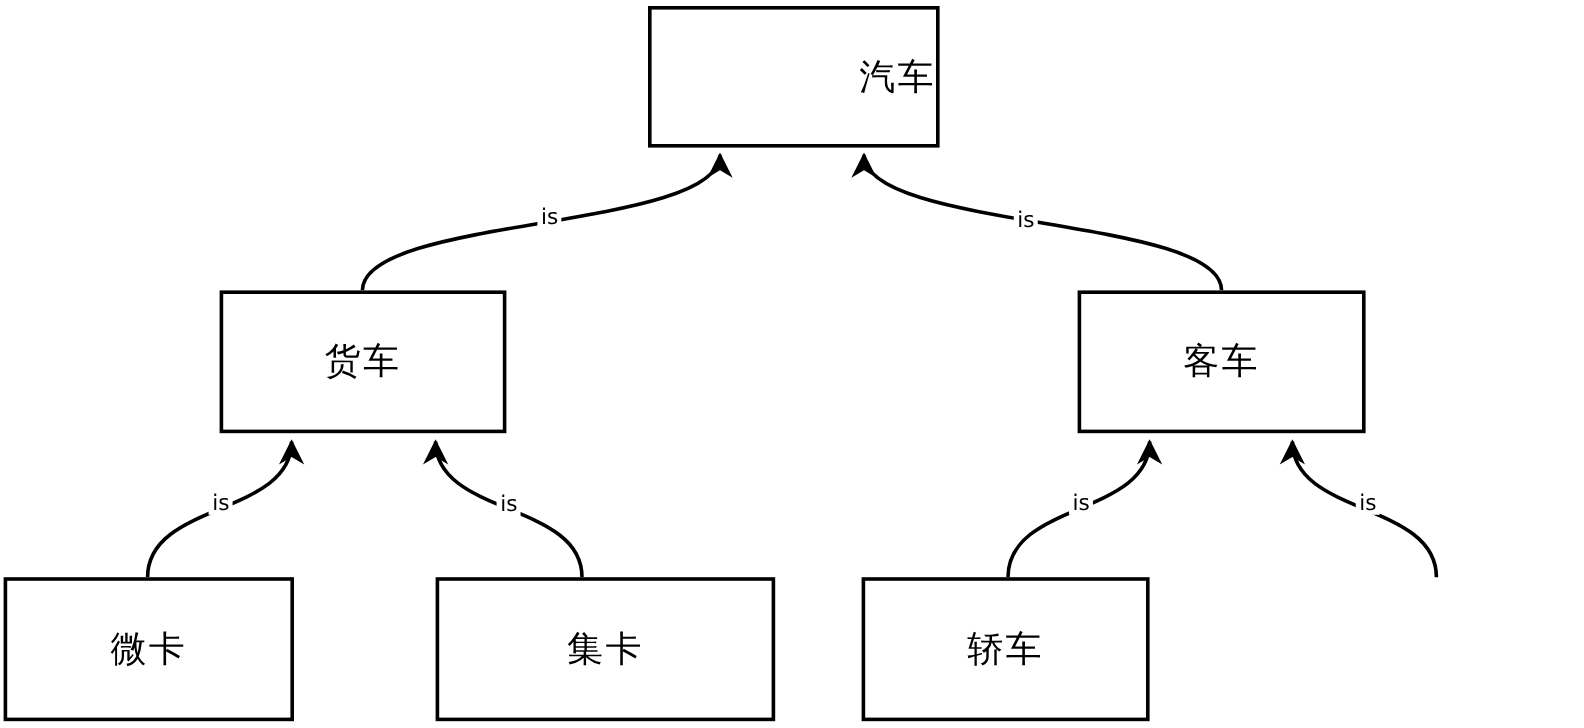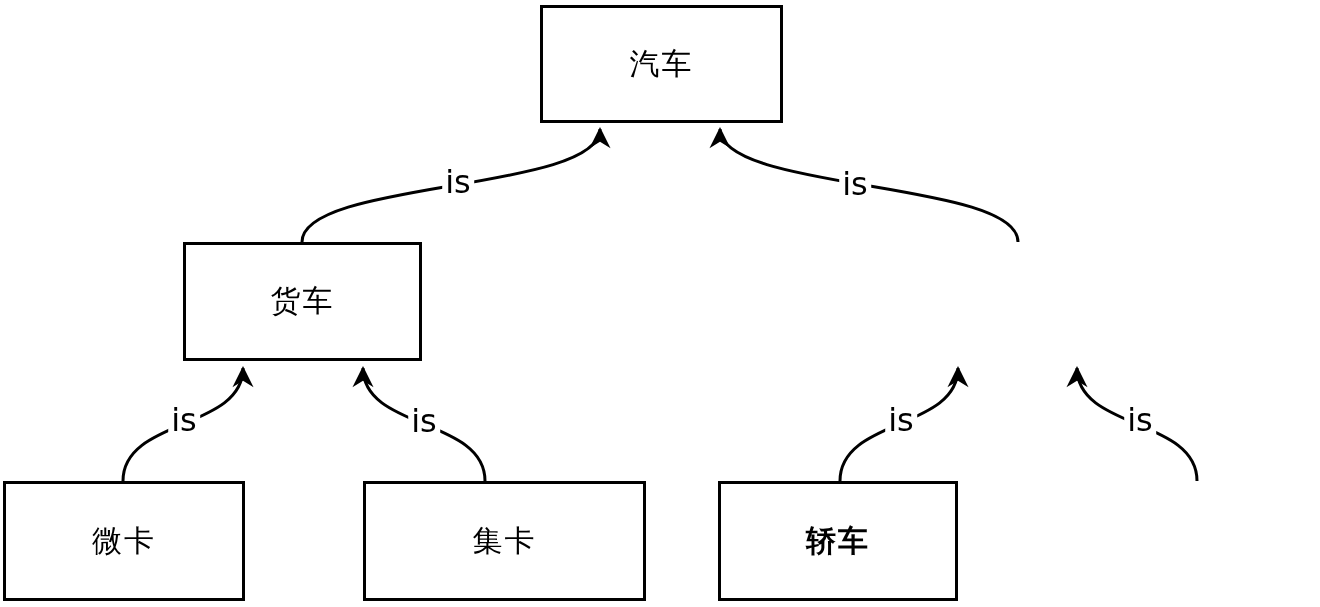--- a/index.html
+++ b/index.html
@@ -27,34 +27,34 @@
     box-sizing: border-box;
     border: 3px solid #000000;
     background: #ffffff;
     display: flex;
     align-items: center;
     justify-content: center;
     font-size: 30px;
     letter-spacing: 2px;
     color: #000000;
   }
-  .node-qiche   { left: 540px;  top: 5px;   width: 243px; height: 118px; }
+  .node-qiche   { left: 540px;  top: 5px;   width: 243px; height: 118px; justify-content: flex-end; }
   .node-huoche  { left: 183px;  top: 242px; width: 239px; height: 119px; text-align: center; }
   .node-keche   { left: 898px;  top: 242px; width: 240px; height: 119px; }
   .node-weika   { left: 3px;    top: 481px; width: 242px; height: 120px; }
   .node-jika    { left: 363px;  top: 481px; width: 283px; height: 120px; }
-  .node-jiaoche { left: 718px;  top: 481px; width: 240px; height: 120px; font-weight: bold; }
+  .node-jiaoche { left: 718px;  top: 481px; width: 240px; height: 120px; }
   .node-daba    { left: 1077px; top: 481px; width: 241px; height: 120px; }
 
   .edge-label {
     position: absolute;
     transform: translate(-50%, -50%);
     background: #ffffff;
     padding: 0 3px;
-    font-size: 32px;
+    font-size: 18px;
     line-height: 1;
     color: #000000;
   }
   .edge-label-0 { left: 458px;  top: 182px; }
   .edge-label-1 { left: 855px;  top: 184px; }
   .edge-label-2 { left: 184px;  top: 420px; }
   .edge-label-3 { left: 424px;  top: 421px; }
   .edge-label-4 { left: 901px;  top: 420px; }
   .edge-label-5 { left: 1140px; top: 420px; }
 </style>
@@ -77,20 +77,23 @@
     <path d="M840,481 C840,418 958,430 958,368" fill="none" stroke="#000000" stroke-width="3" marker-end="url(#arrowhead)"></path>
     <path d="M1197,481 C1197,418 1077,430 1077,368" fill="none" stroke="#000000" stroke-width="3" marker-end="url(#arrowhead)"></path>
   </svg>
 
   <div class="node node-qiche">
     <span>汽车</span>
   </div>
   <div class="node node-huoche">
     <span>货车</span>
   </div>
+  <div class="node node-keche">
+    <span>客车</span>
+  </div>
   <div class="node node-weika">
     <span>微卡</span>
   </div>
   <div class="node node-jika">
     <span>集卡</span>
   </div>
   <div class="node node-jiaoche">
     <span>轿车</span>
   </div>
 

